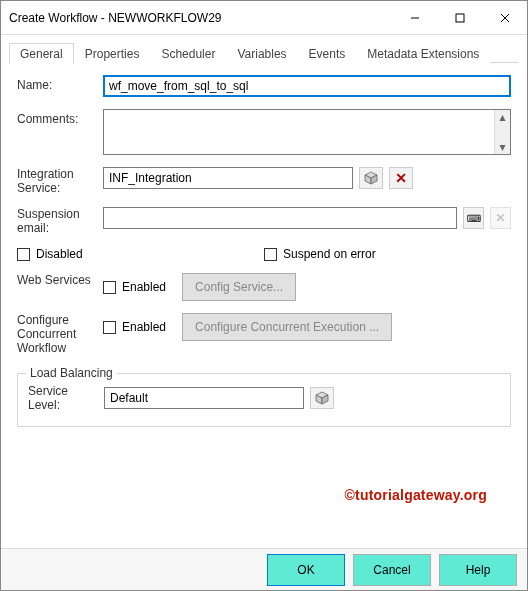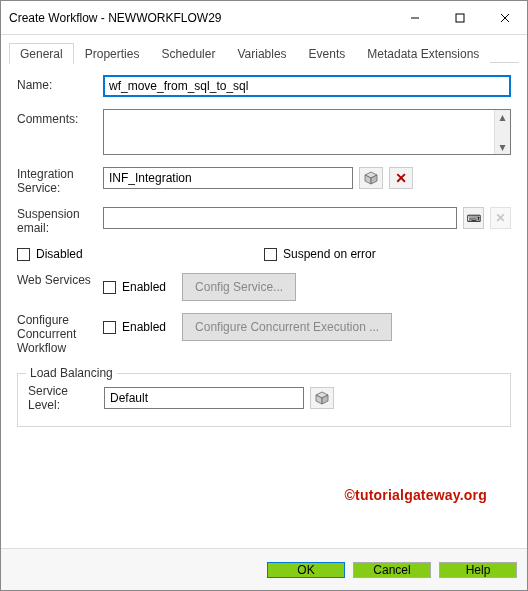--- a/index.html
+++ b/index.html
@@ -23,21 +23,21 @@
   .iconbtn { width: 24px; height: 22px; border: 1px solid #ccc; background: #f3f3f3; display: inline-flex; align-items: center; justify-content: center; cursor: pointer; }
   .iconbtn.disabled { opacity: 0.55; cursor: default; }
   .x-red { color: #b00000; font-weight: bold; font-size: 14px; line-height: 1; }
   .chkline { display: flex; align-items: center; gap: 6px; }
   .chk { width: 13px; height: 13px; border: 1px solid #333; display: inline-block; background: #fff; }
   .pushbtn { height: 28px; border: 1px solid #adadad; background: #e1e1e1; padding: 0 12px; color: #888; display: inline-flex; align-items: center; cursor: default; }
   .fieldset { border: 1px solid #d6d6d6; padding: 10px 10px 14px 10px; position: relative; margin-top: 6px; }
   .fieldset .legend { position: absolute; top: -8px; left: 8px; background: #fff; padding: 0 4px; color: #333; }
   .watermark { position: absolute; right: 40px; top: 452px; color: #c01500; font-weight: bold; font-size: 14px; letter-spacing: 0.2px; pointer-events: none; }
   .footer { height: 42px; border-top: 1px solid #ddd; display: flex; align-items: center; justify-content: flex-end; gap: 8px; padding: 0 10px; background: #f7f7f7; }
-  .footer .b { width: 78px; height: 16px; border: 1px solid #adadad; background: #84cc16; display: inline-flex; align-items: center; justify-content: center; cursor: pointer; }
+  .footer .b { width: 78px; height: 32px; border: 1px solid #adadad; background: #5eead4; display: inline-flex; align-items: center; justify-content: center; cursor: pointer; }
   .footer .b.default { border-color: #0078d7; }
   .cube-icon { width:14px; height:14px; display:inline-block; }
   .scroll-stub { width:16px; background:#f0f0f0; border-left:1px solid #ddd; align-self:stretch; display:flex; flex-direction:column; justify-content:space-between; align-items:center; font-size:8px; color:#666; }
 </style>
 </head>
 <body>
 
 <div class="window">
   <div class="titlebar">
     <span class="title">Create Workflow - NEWWORKFLOW29</span>

